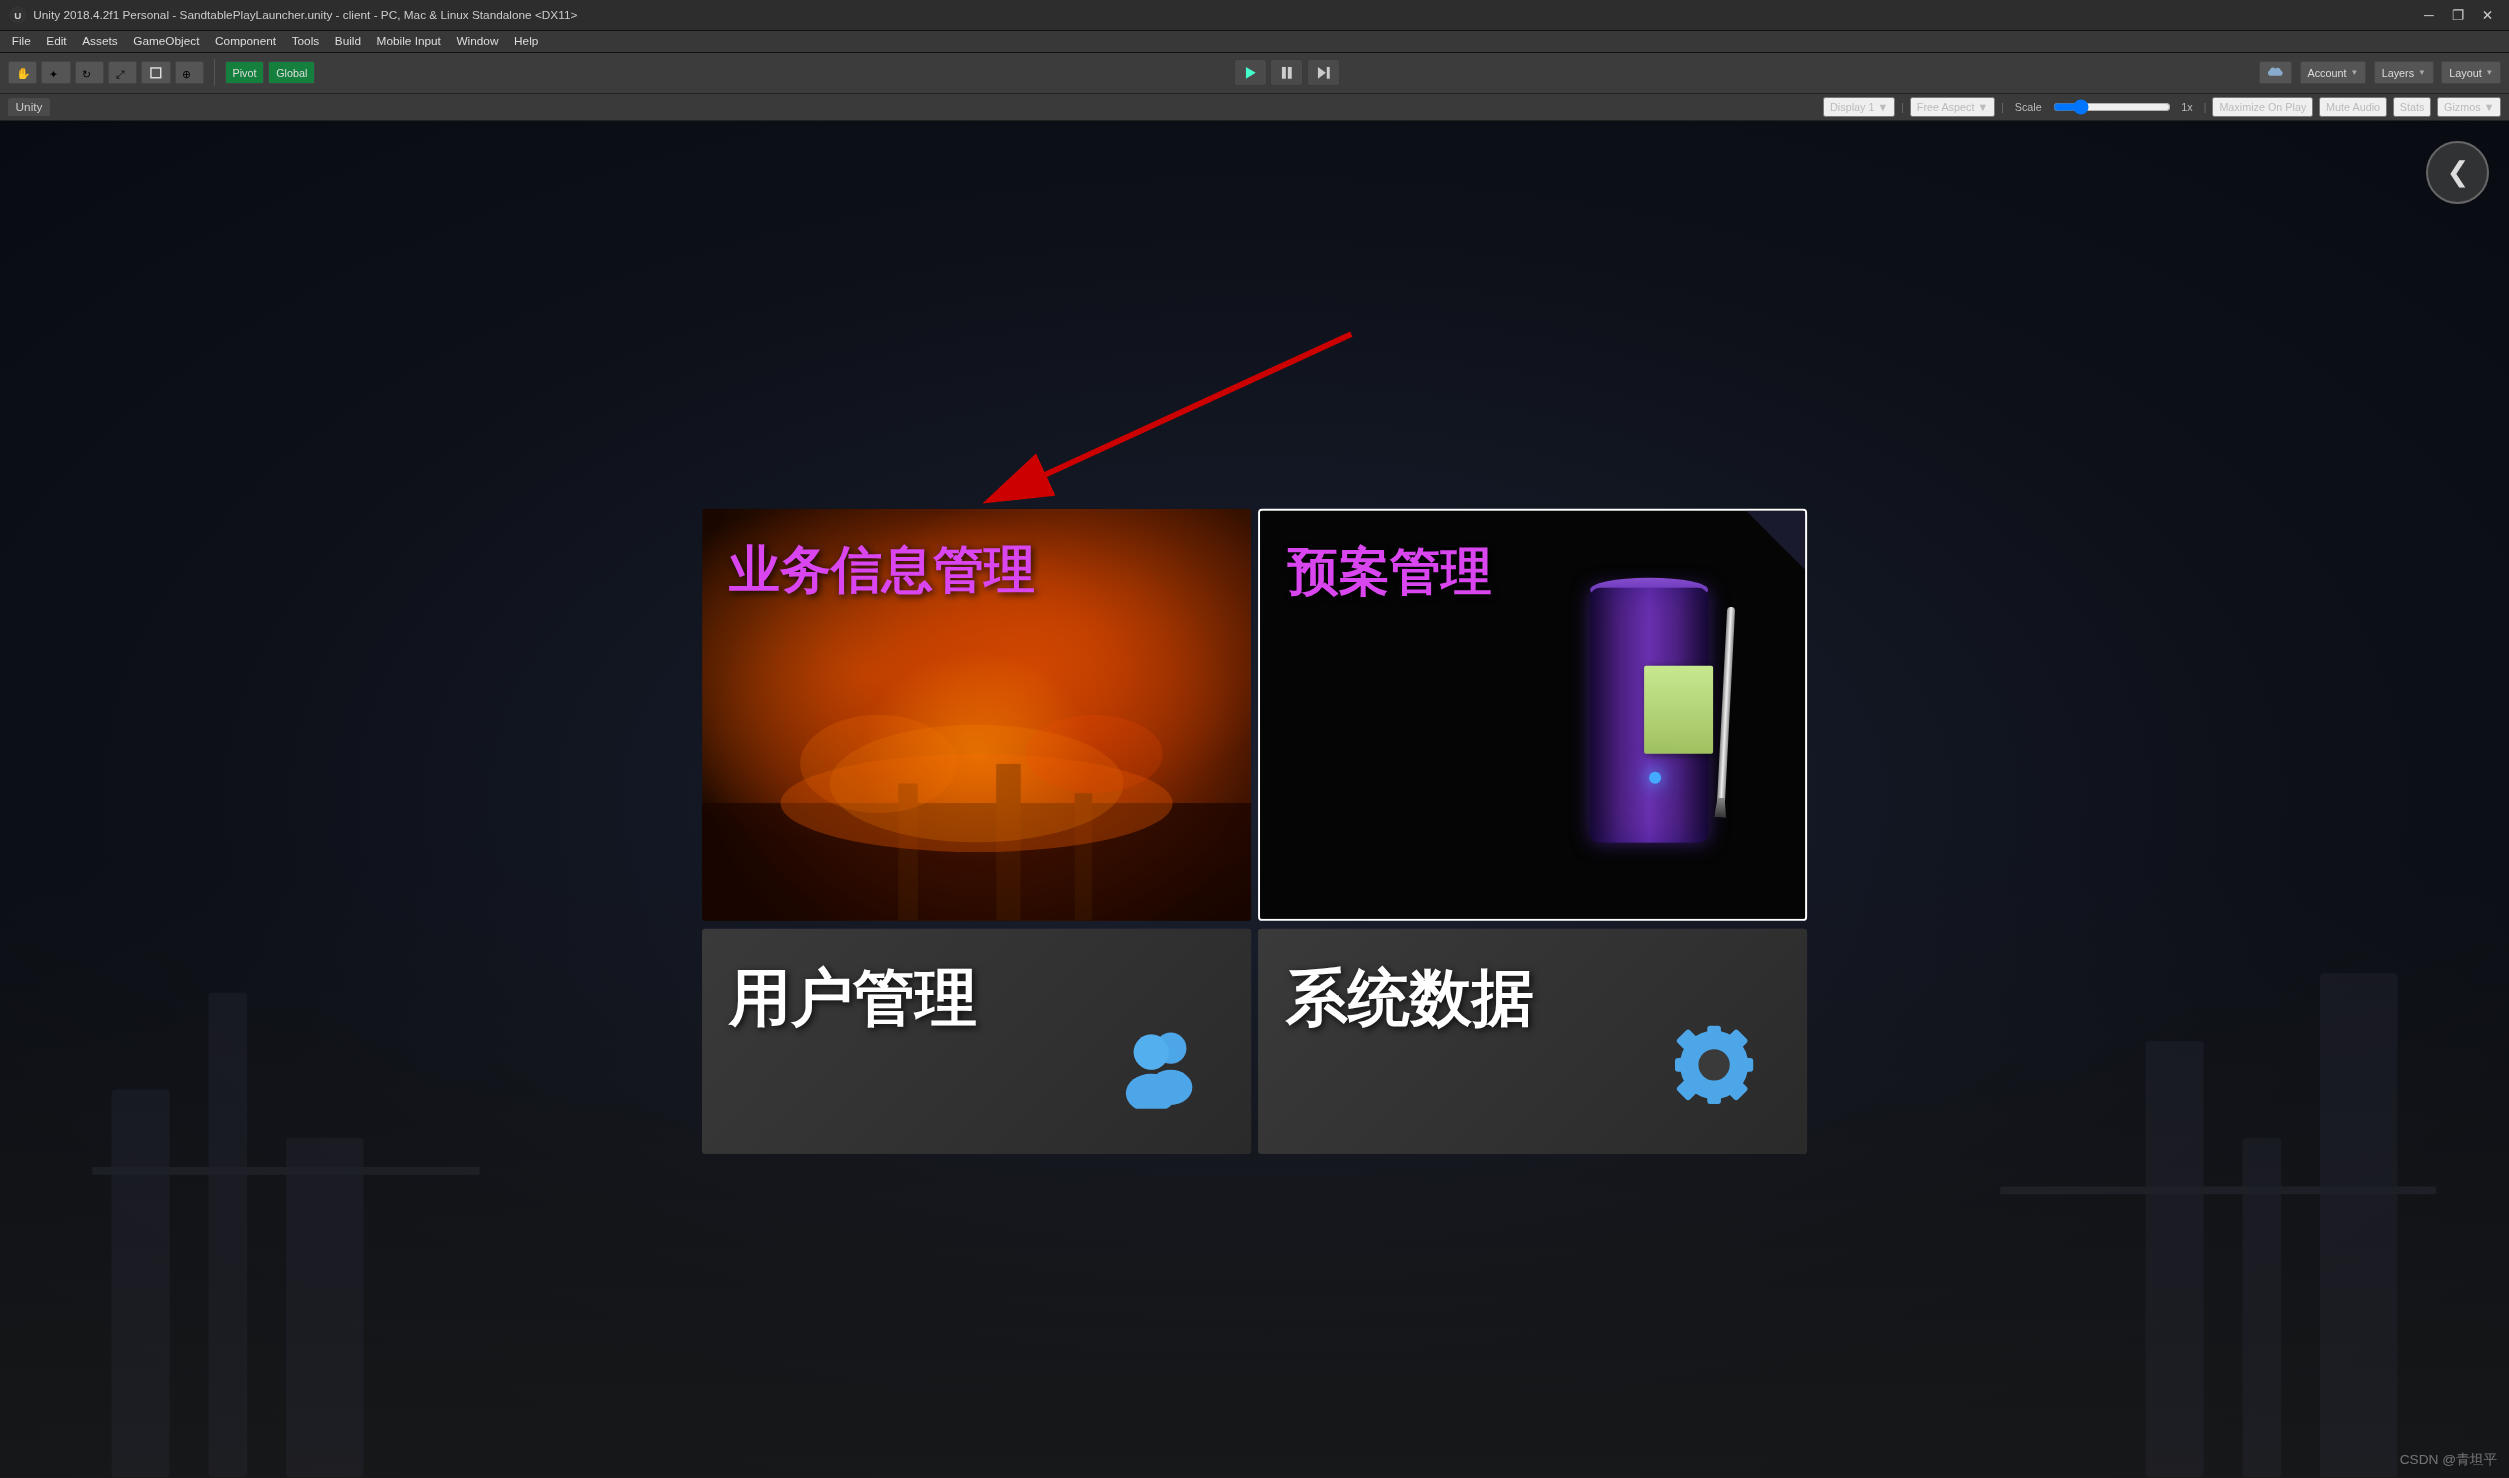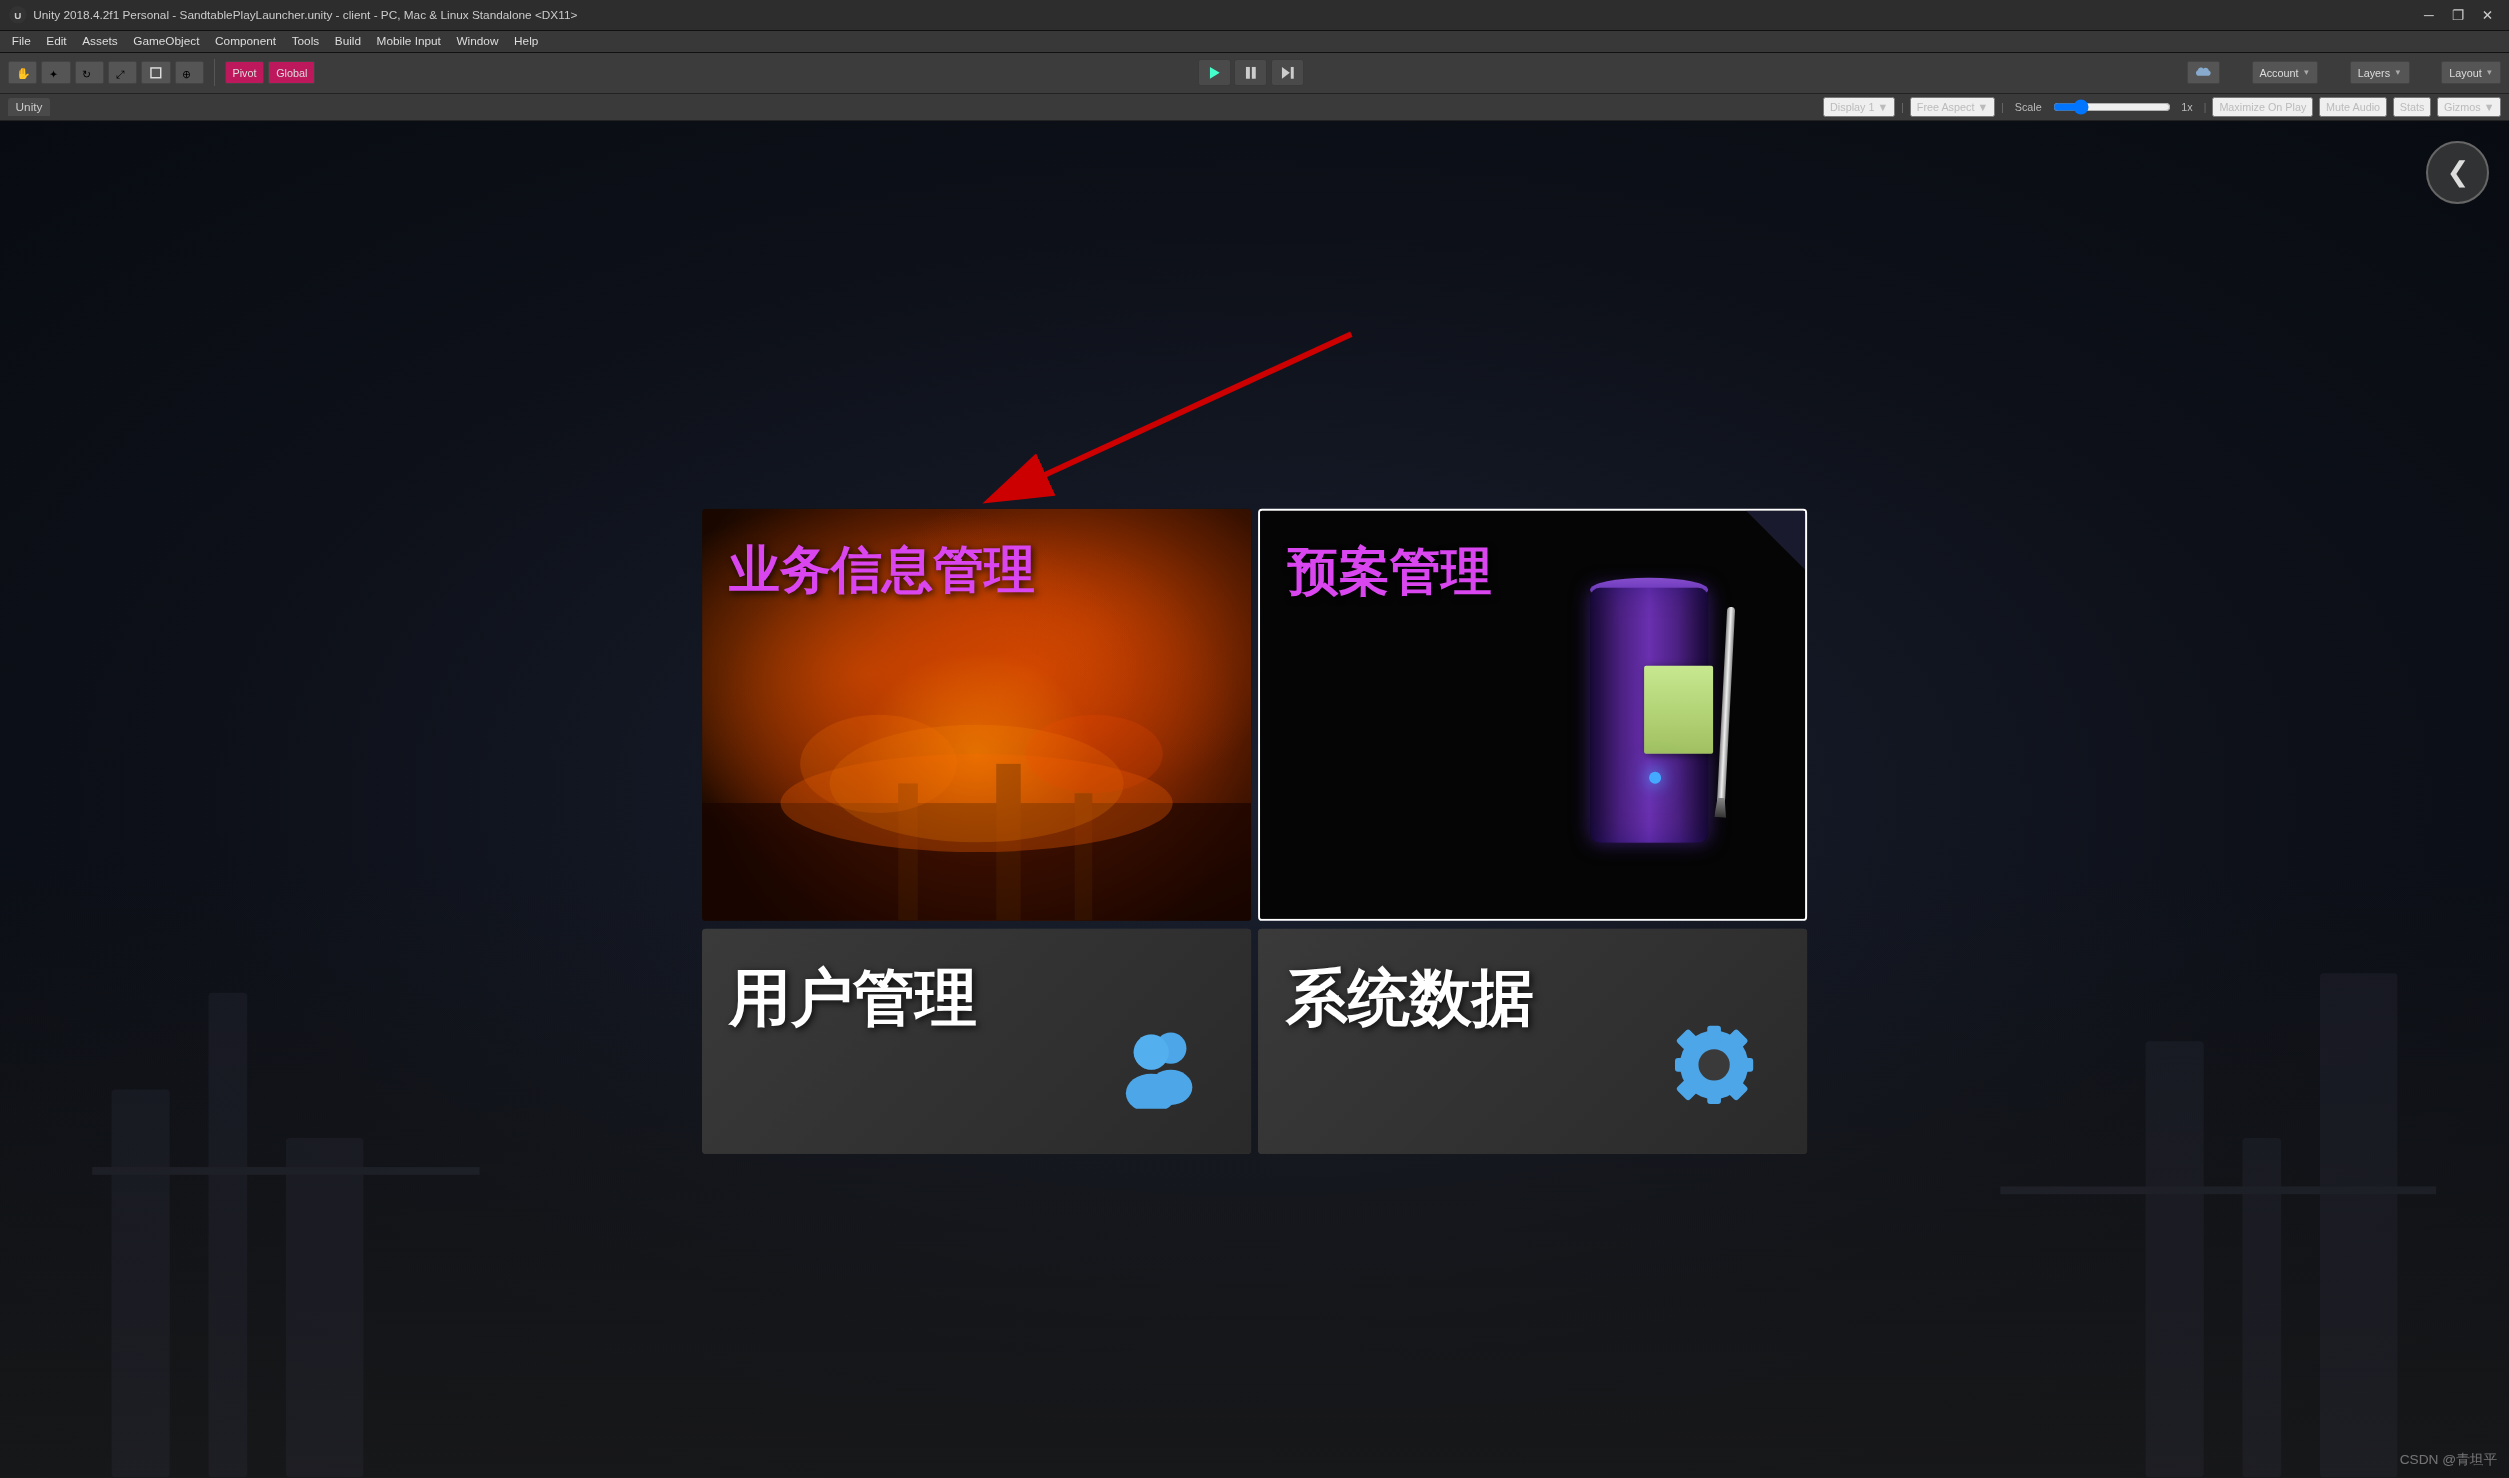--- a/index.html
+++ b/index.html
@@ -85,21 +85,21 @@
       color: #ddd;
       font-size: 10.8px;
       padding: 2.9px 6.9px;
       cursor: pointer;
       border-radius: 2px;
       height: 23.5px;
       display: flex;
       align-items: center;
       gap: 2.9px;
     }
-    .toolbar-btn-active { background: #be185d; }
+    .toolbar-btn-active { background: #15803d; }
     
     .toolbar-separator {
       width: 1px;
       height: 27.4px;
       background: #555;
       margin: 0 3.9px;
     }
 
     .play-controls {
       display: flex;
@@ -148,21 +148,20 @@
       border: 1px solid #444;
       color: #ddd;
       font-size: 10.8px;
       padding: 2.9px 6.9px;
       cursor: pointer;
       border-radius: 2px;
       height: 23.5px;
       display: flex;
       align-items: center;
       gap: 3.9px;
-      margin-left: 24px;
     }
     .dropdown-btn::after {
       content: '▼';
       font-size: 7.8px;
       color: #aaa;
     }
 
     
     #game-view-bar {
       width: 100%;

